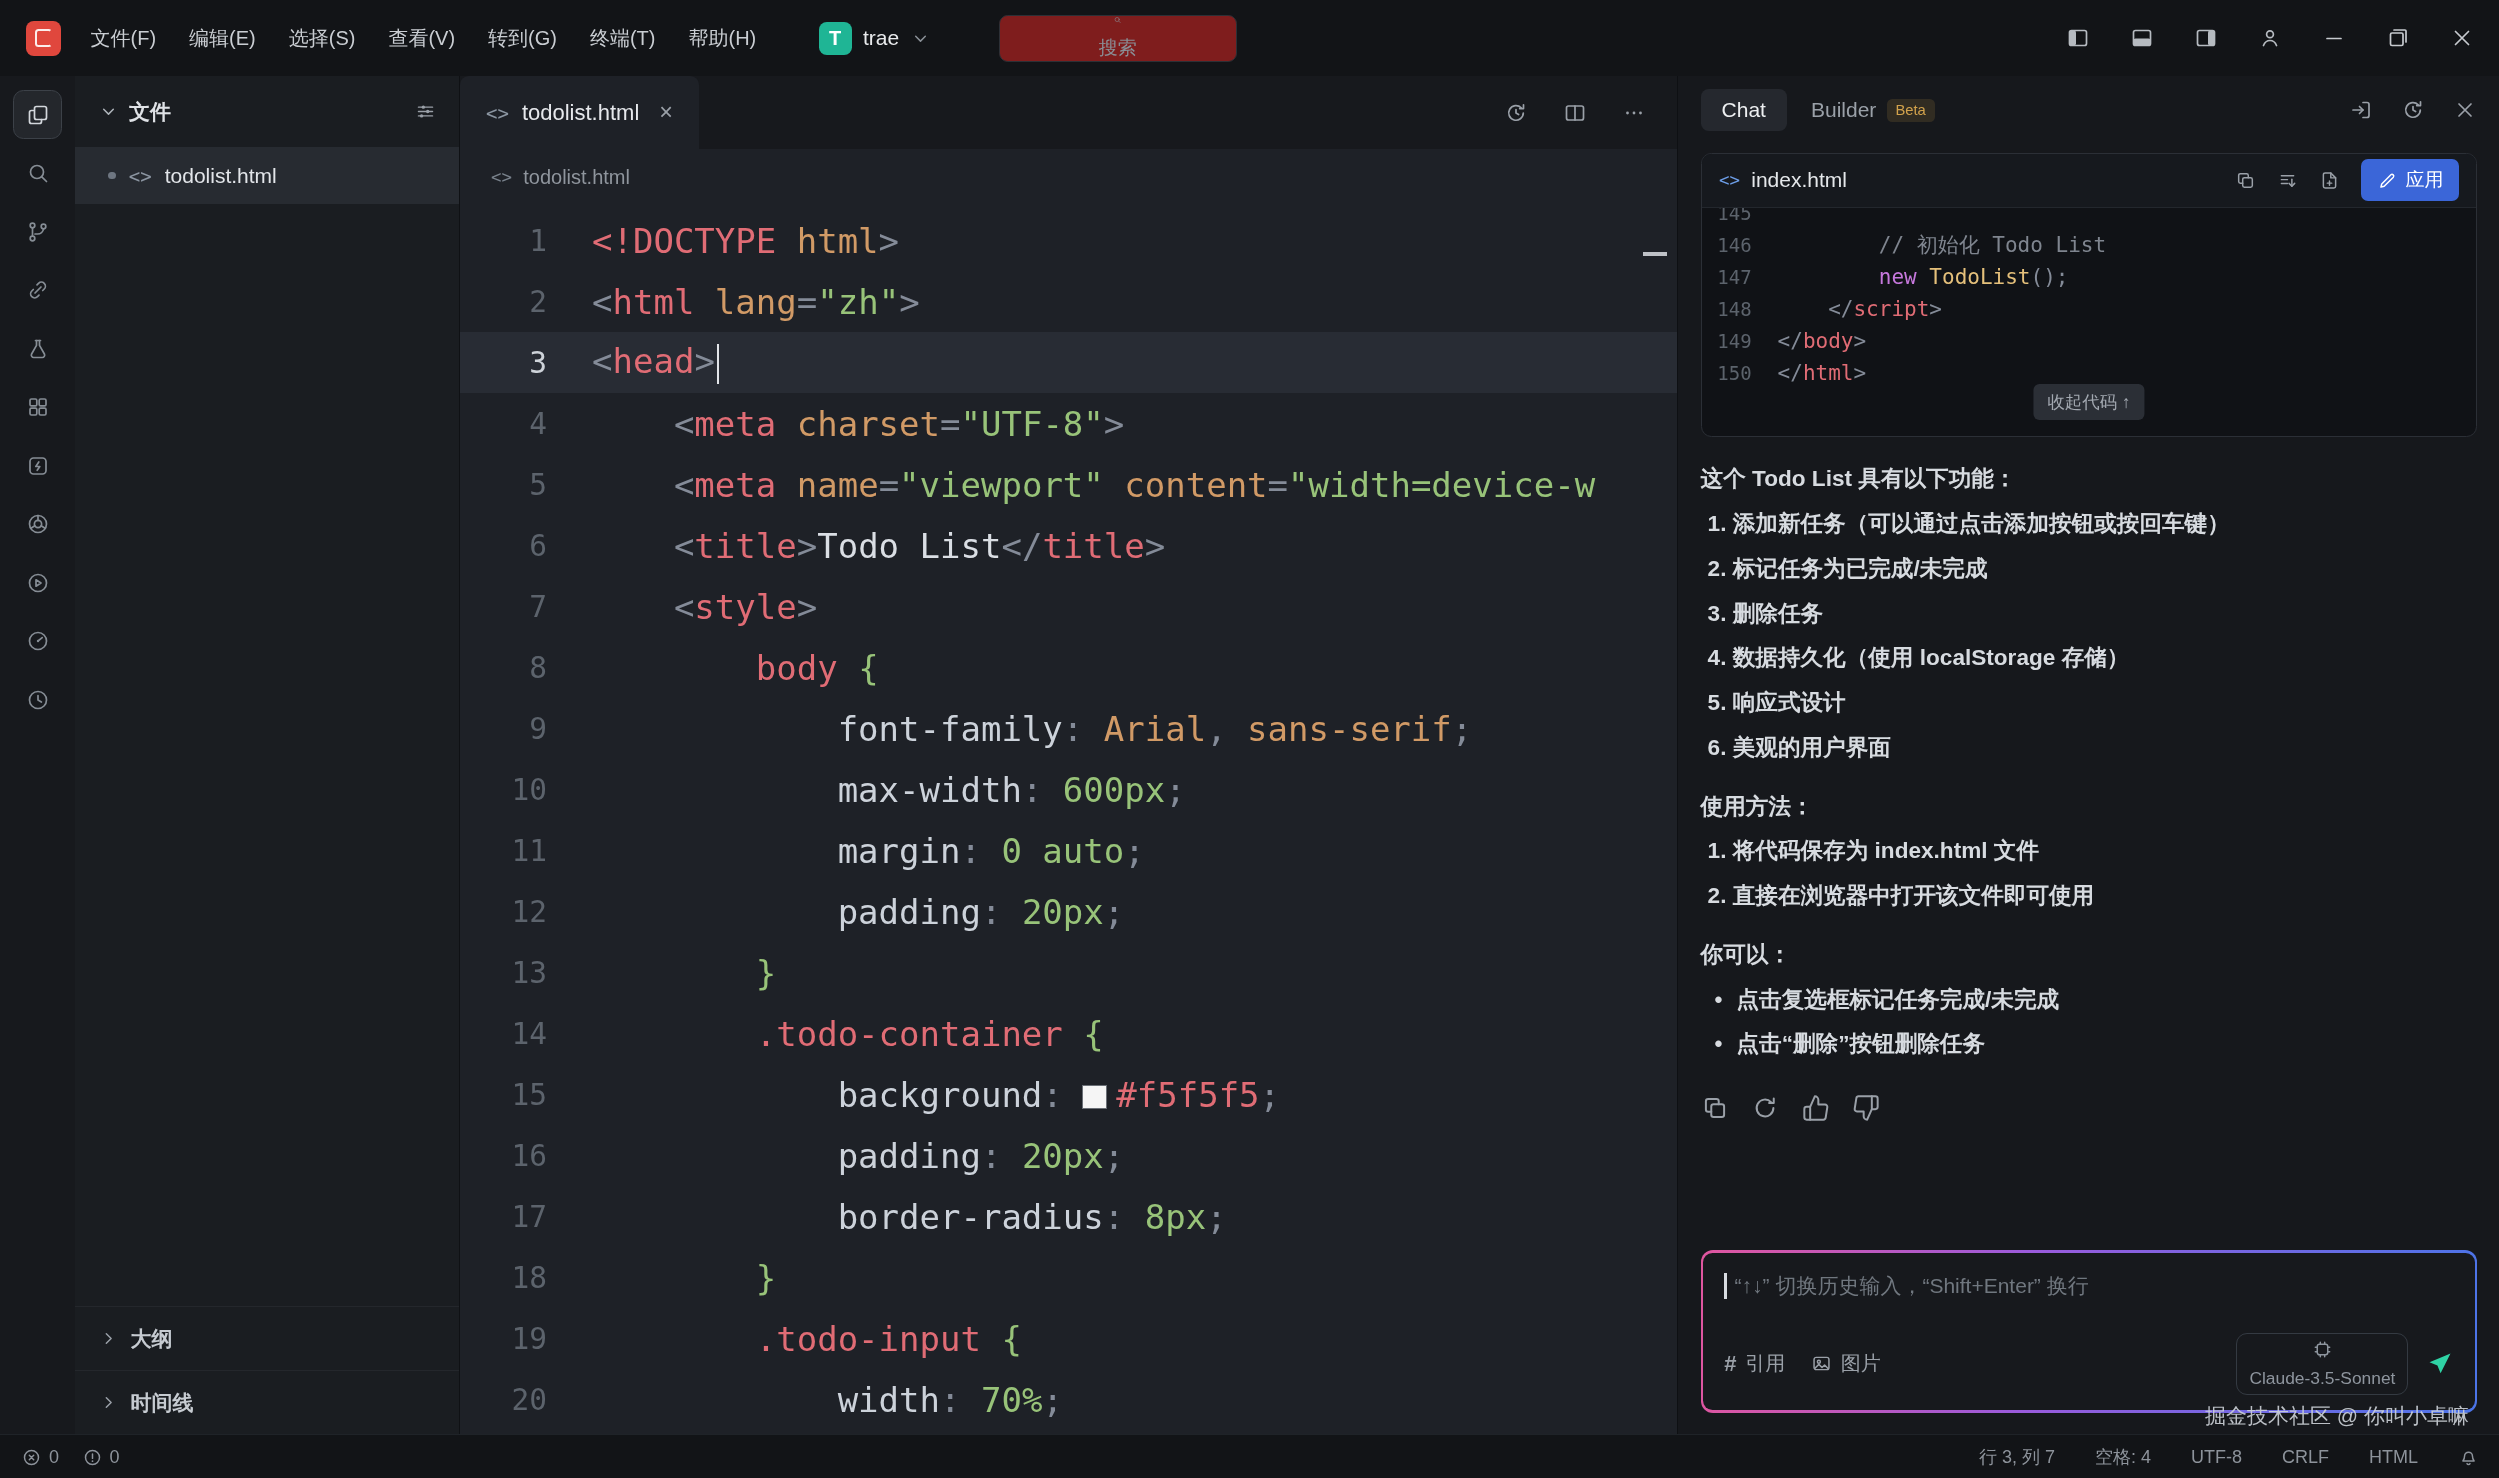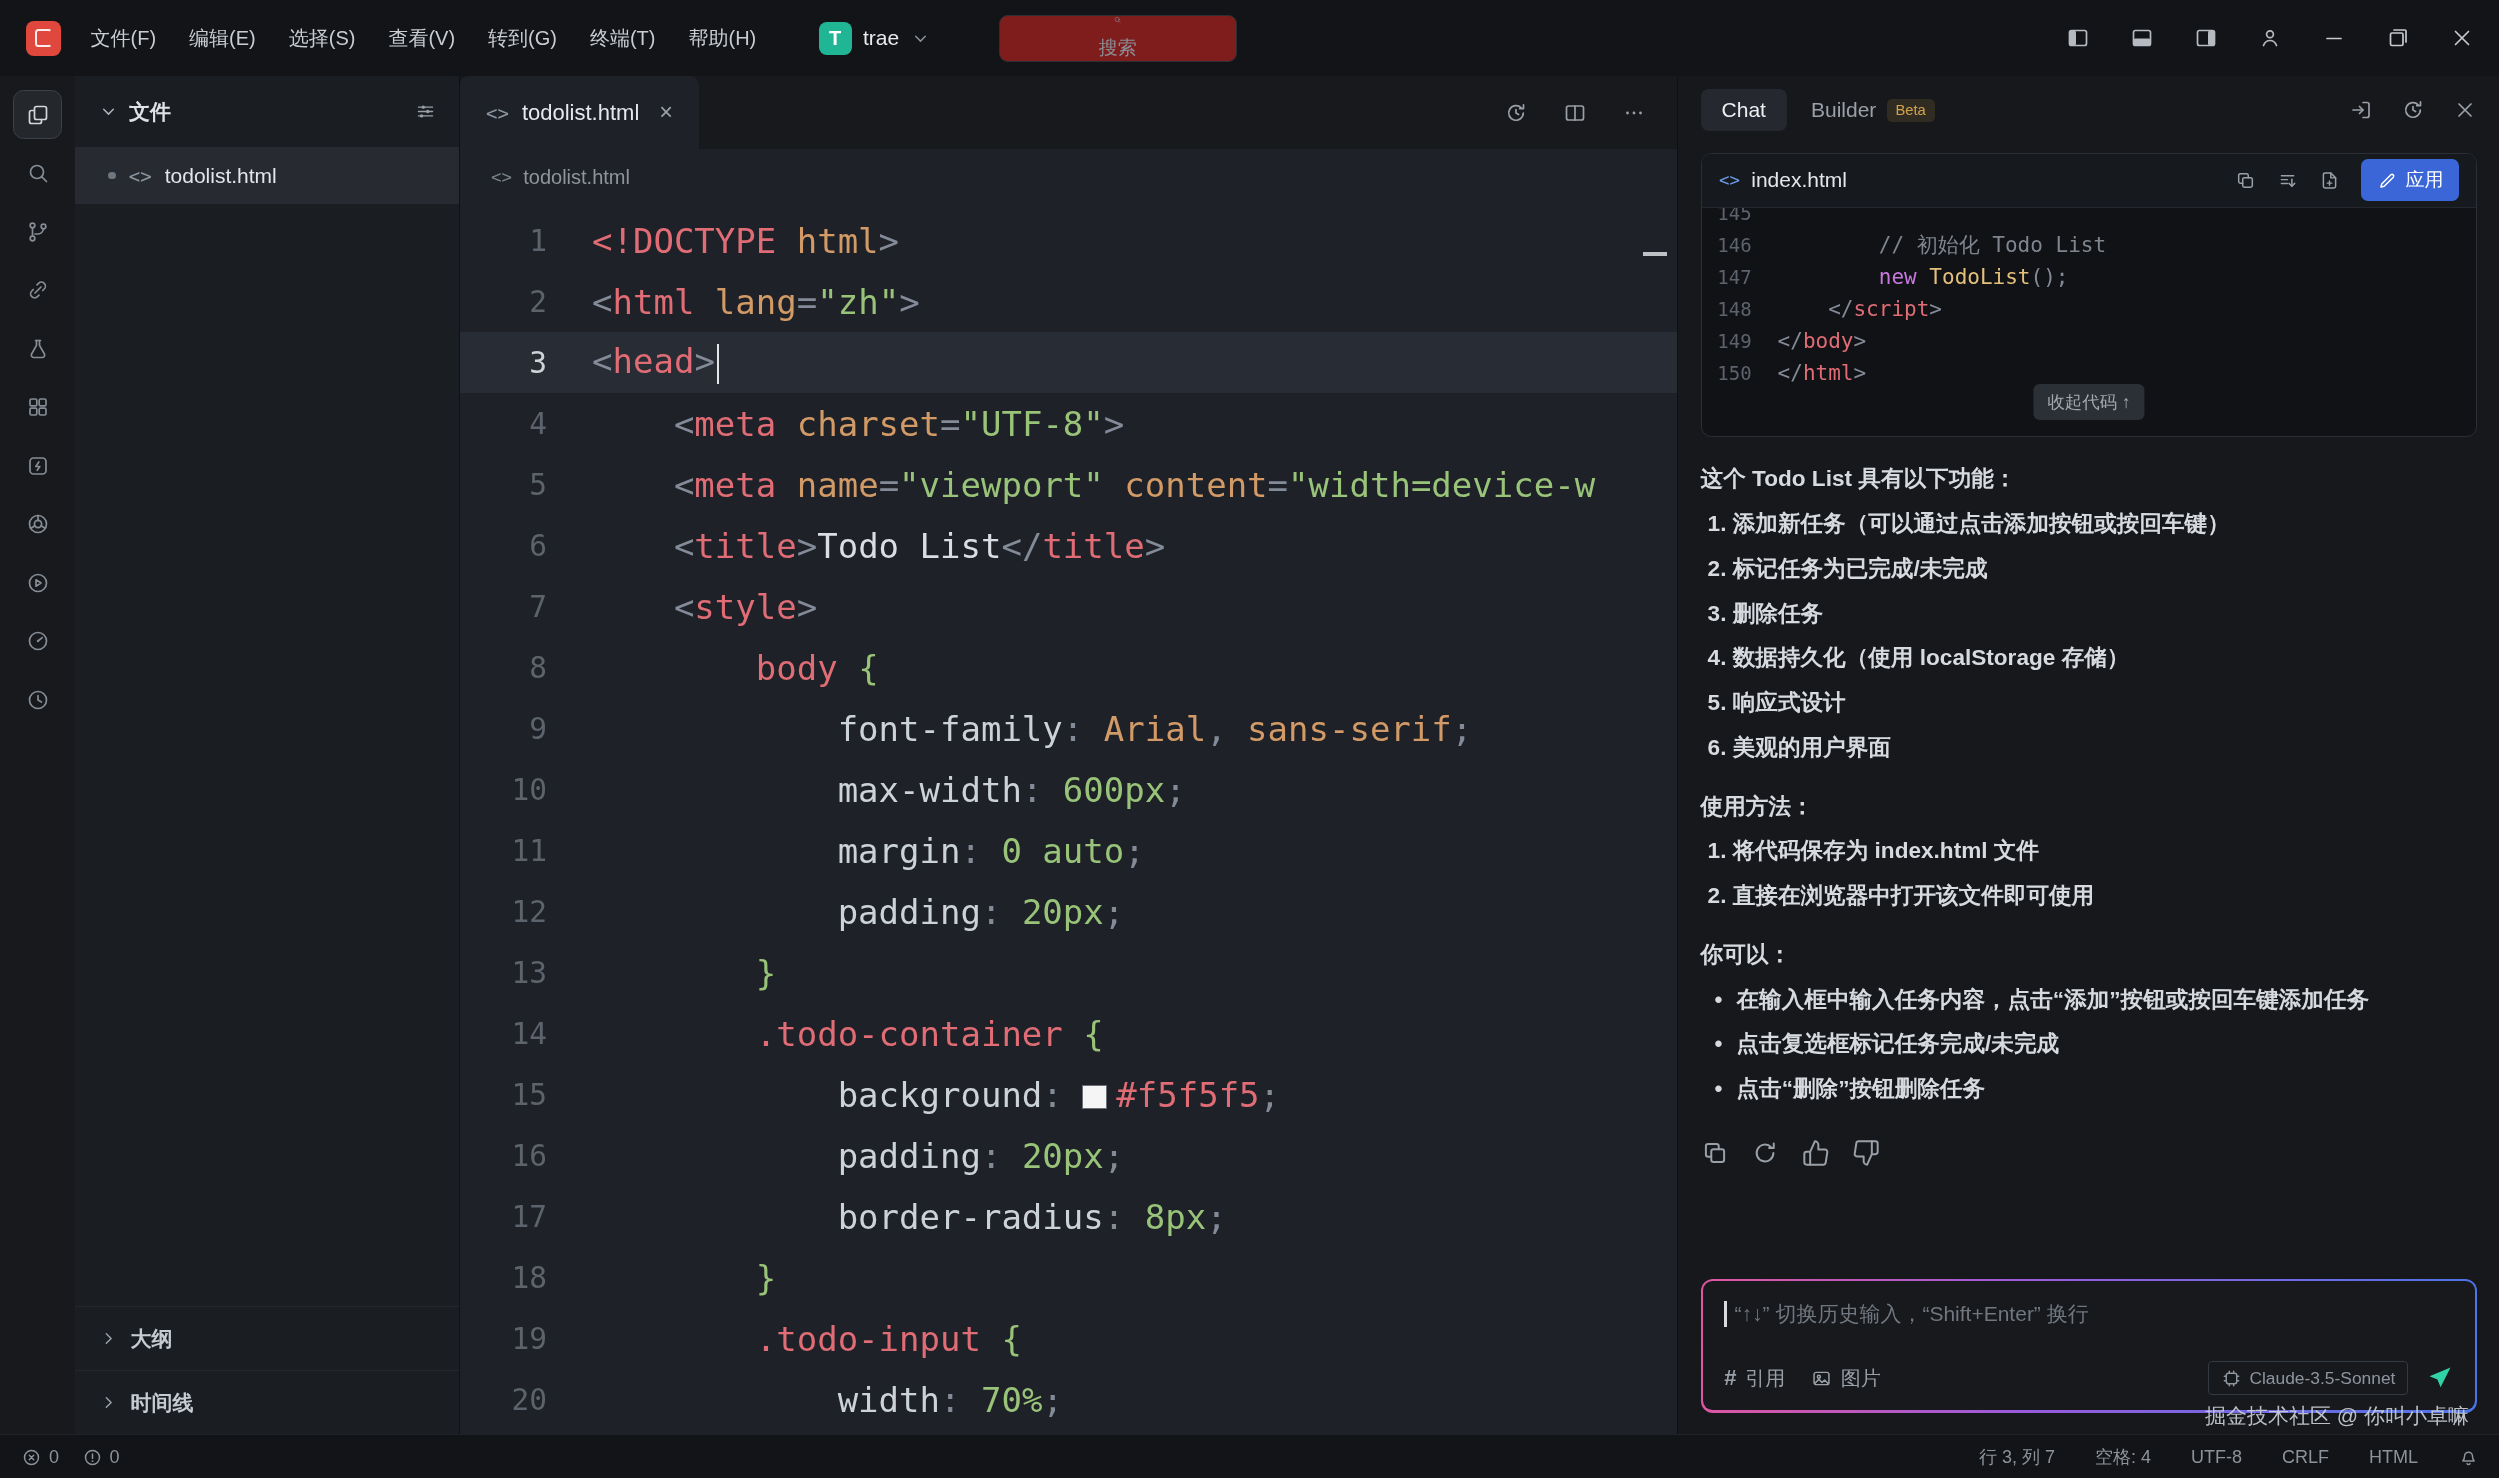--- a/index.html
+++ b/index.html
@@ -108,21 +108,21 @@
   .action-row { display: flex; align-items: center; gap: 22.6px; margin-top: 21px; color: #9aa0a8; }
 
   .input-zone { margin-top: auto; }
   .input-border { padding: 2.6px; border-radius: 12px; background: linear-gradient(95deg, #e0569f 0%, #9a5bdc 42%, #4b74e8 100%); }
   .input-inner { background: #17191d; border-radius: 9.5px; padding: 19px 21px 15.6px; }
   .ph-row { display: flex; align-items: center; font-size: 21px; color: #70777f; }
   .input-caret { width: 2.6px; height: 26px; background: #d7dbe0; margin-right: 7.8px; }
   .in-controls { display: flex; align-items: center; margin-top: 33px; font-size: 20px; color: #9aa0a8; }
   .ctrl { display: flex; align-items: center; gap: 8.7px; margin-right: 26px; }
   .hash { font-size: 22px; font-weight: 600; }
-  .model-pill { margin-left: auto; display: flex; align-items: center; gap: 7.8px; border: 0.9px solid #343a42; border-radius: 4px; padding: 5.2px 12px; font-size: 17.4px; color: #8e959e; }
+  .model-pill { margin-left: auto; display: flex; align-items: center; gap: 7.8px; border: 0.9px solid #343a42; border-radius: 11px; padding: 5.2px 12px; font-size: 17.4px; color: #8e959e; flex-direction: column; }
   .send-btn { color: #2fd3a5; margin-left: 17.4px; }
 
   .watermark { position: absolute; right: 31px; bottom: 49px; font-size: 21px; color: #cdd2d8; opacity: .9; z-index: 5; }
 
   
   .statusbar { height: 45px; flex: 0 0 auto; background: #121417; border-top: 0.9px solid #1f2328; display: flex; align-items: center; padding: 0 21px; font-size: 18px; color: #8d939b; }
   .sb-left { display: flex; align-items: center; gap: 22.6px; }
   .stat { display: flex; align-items: center; gap: 7px; }
   .sb-right { margin-left: auto; display: flex; align-items: center; gap: 40px; }
 </style>
@@ -467,21 +467,20 @@
               <div class="msg-li">5. 响应式设计</div>
               <div class="msg-li">6. 美观的用户界面</div>
             </div>
           <div class="msg-p">使用方法：</div>
           <div class="msg-list">
               <div class="msg-li">1. 将代码保存为 index.html 文件</div>
               <div class="msg-li">2. 直接在浏览器中打开该文件即可使用</div>
             </div>
           <div class="msg-p">你可以：</div>
           <div class="msg-list">
-              <div class="msg-li bullet">在输入框中输入任务内容，点击“添加”按钮或按回车键添加任务</div>
               <div class="msg-li bullet">点击复选框标记任务完成/未完成</div>
               <div class="msg-li bullet">点击“删除”按钮删除任务</div>
             </div>
         </div>
 
         <div class="action-row">
           <span>
               <svg class="ic ic-lg" viewBox="0 0 24 24">
                 <rect x="8.8" y="8.8" width="11" height="11" rx="2"></rect>
                 <path d="M15.2 8.8V6.2a2 2 0 0 0-2-2H6.2a2 2 0 0 0-2 2v7a2 2 0 0 0 2 2h2.6"></path>

